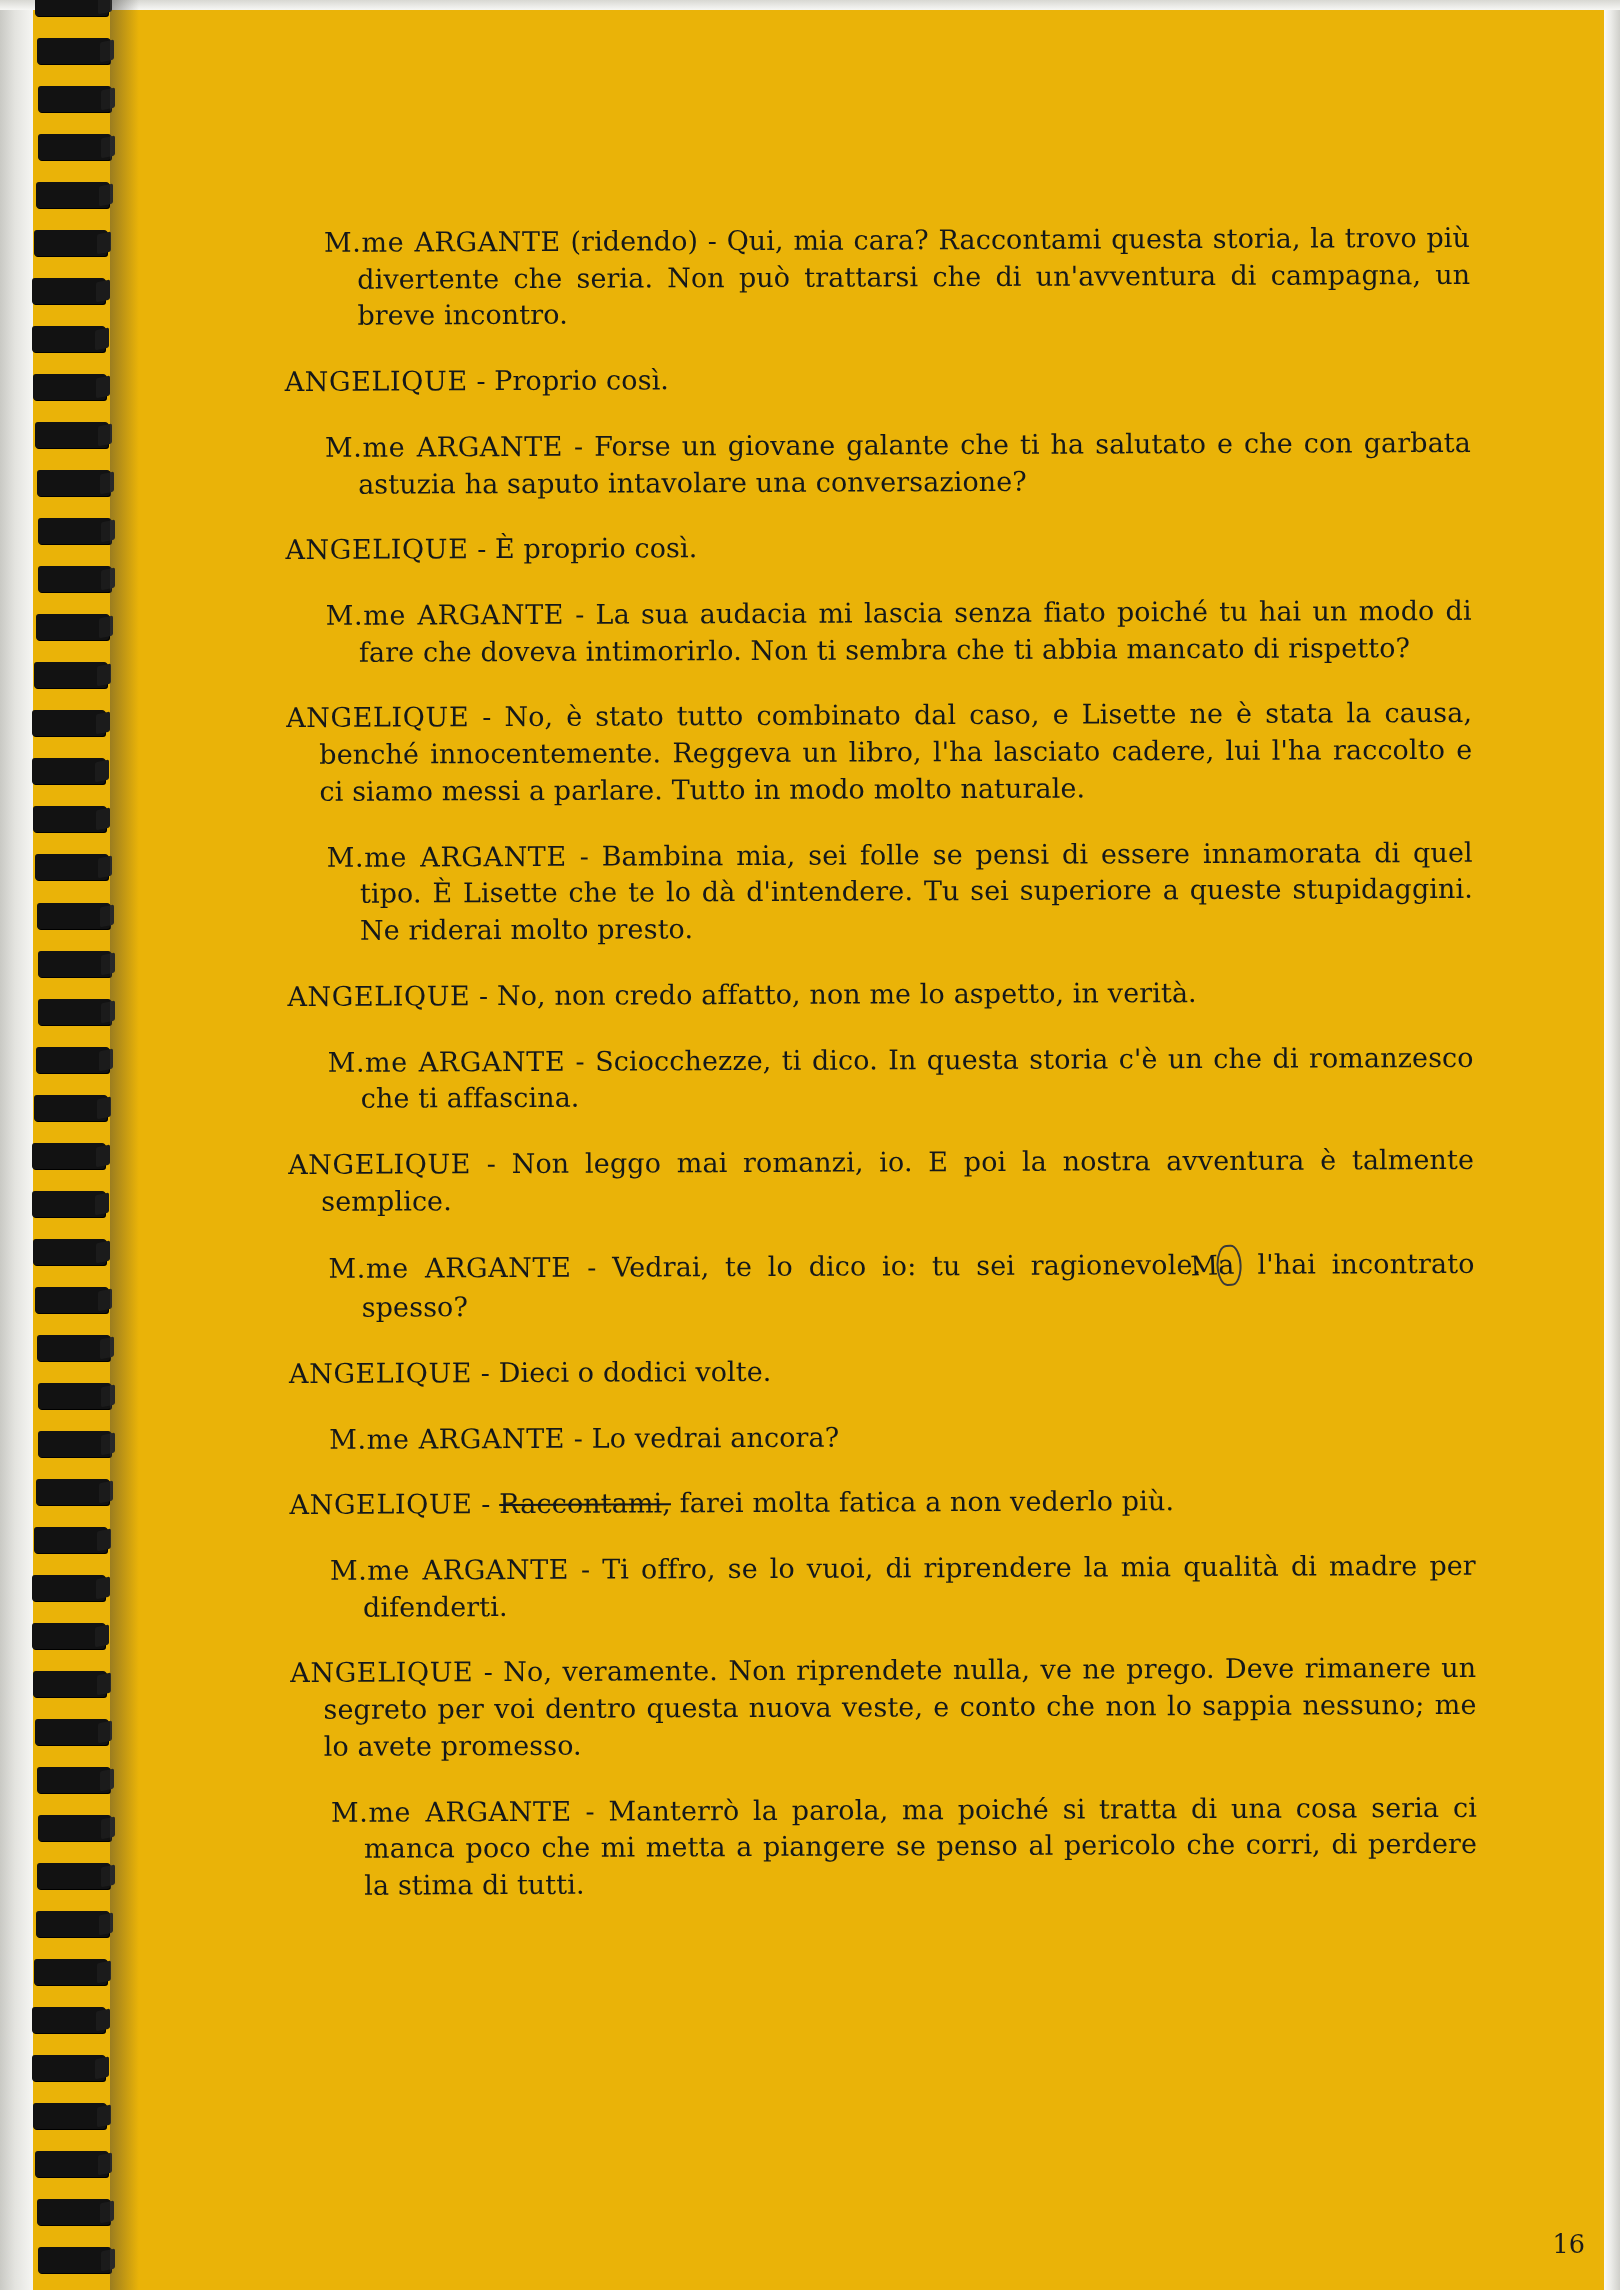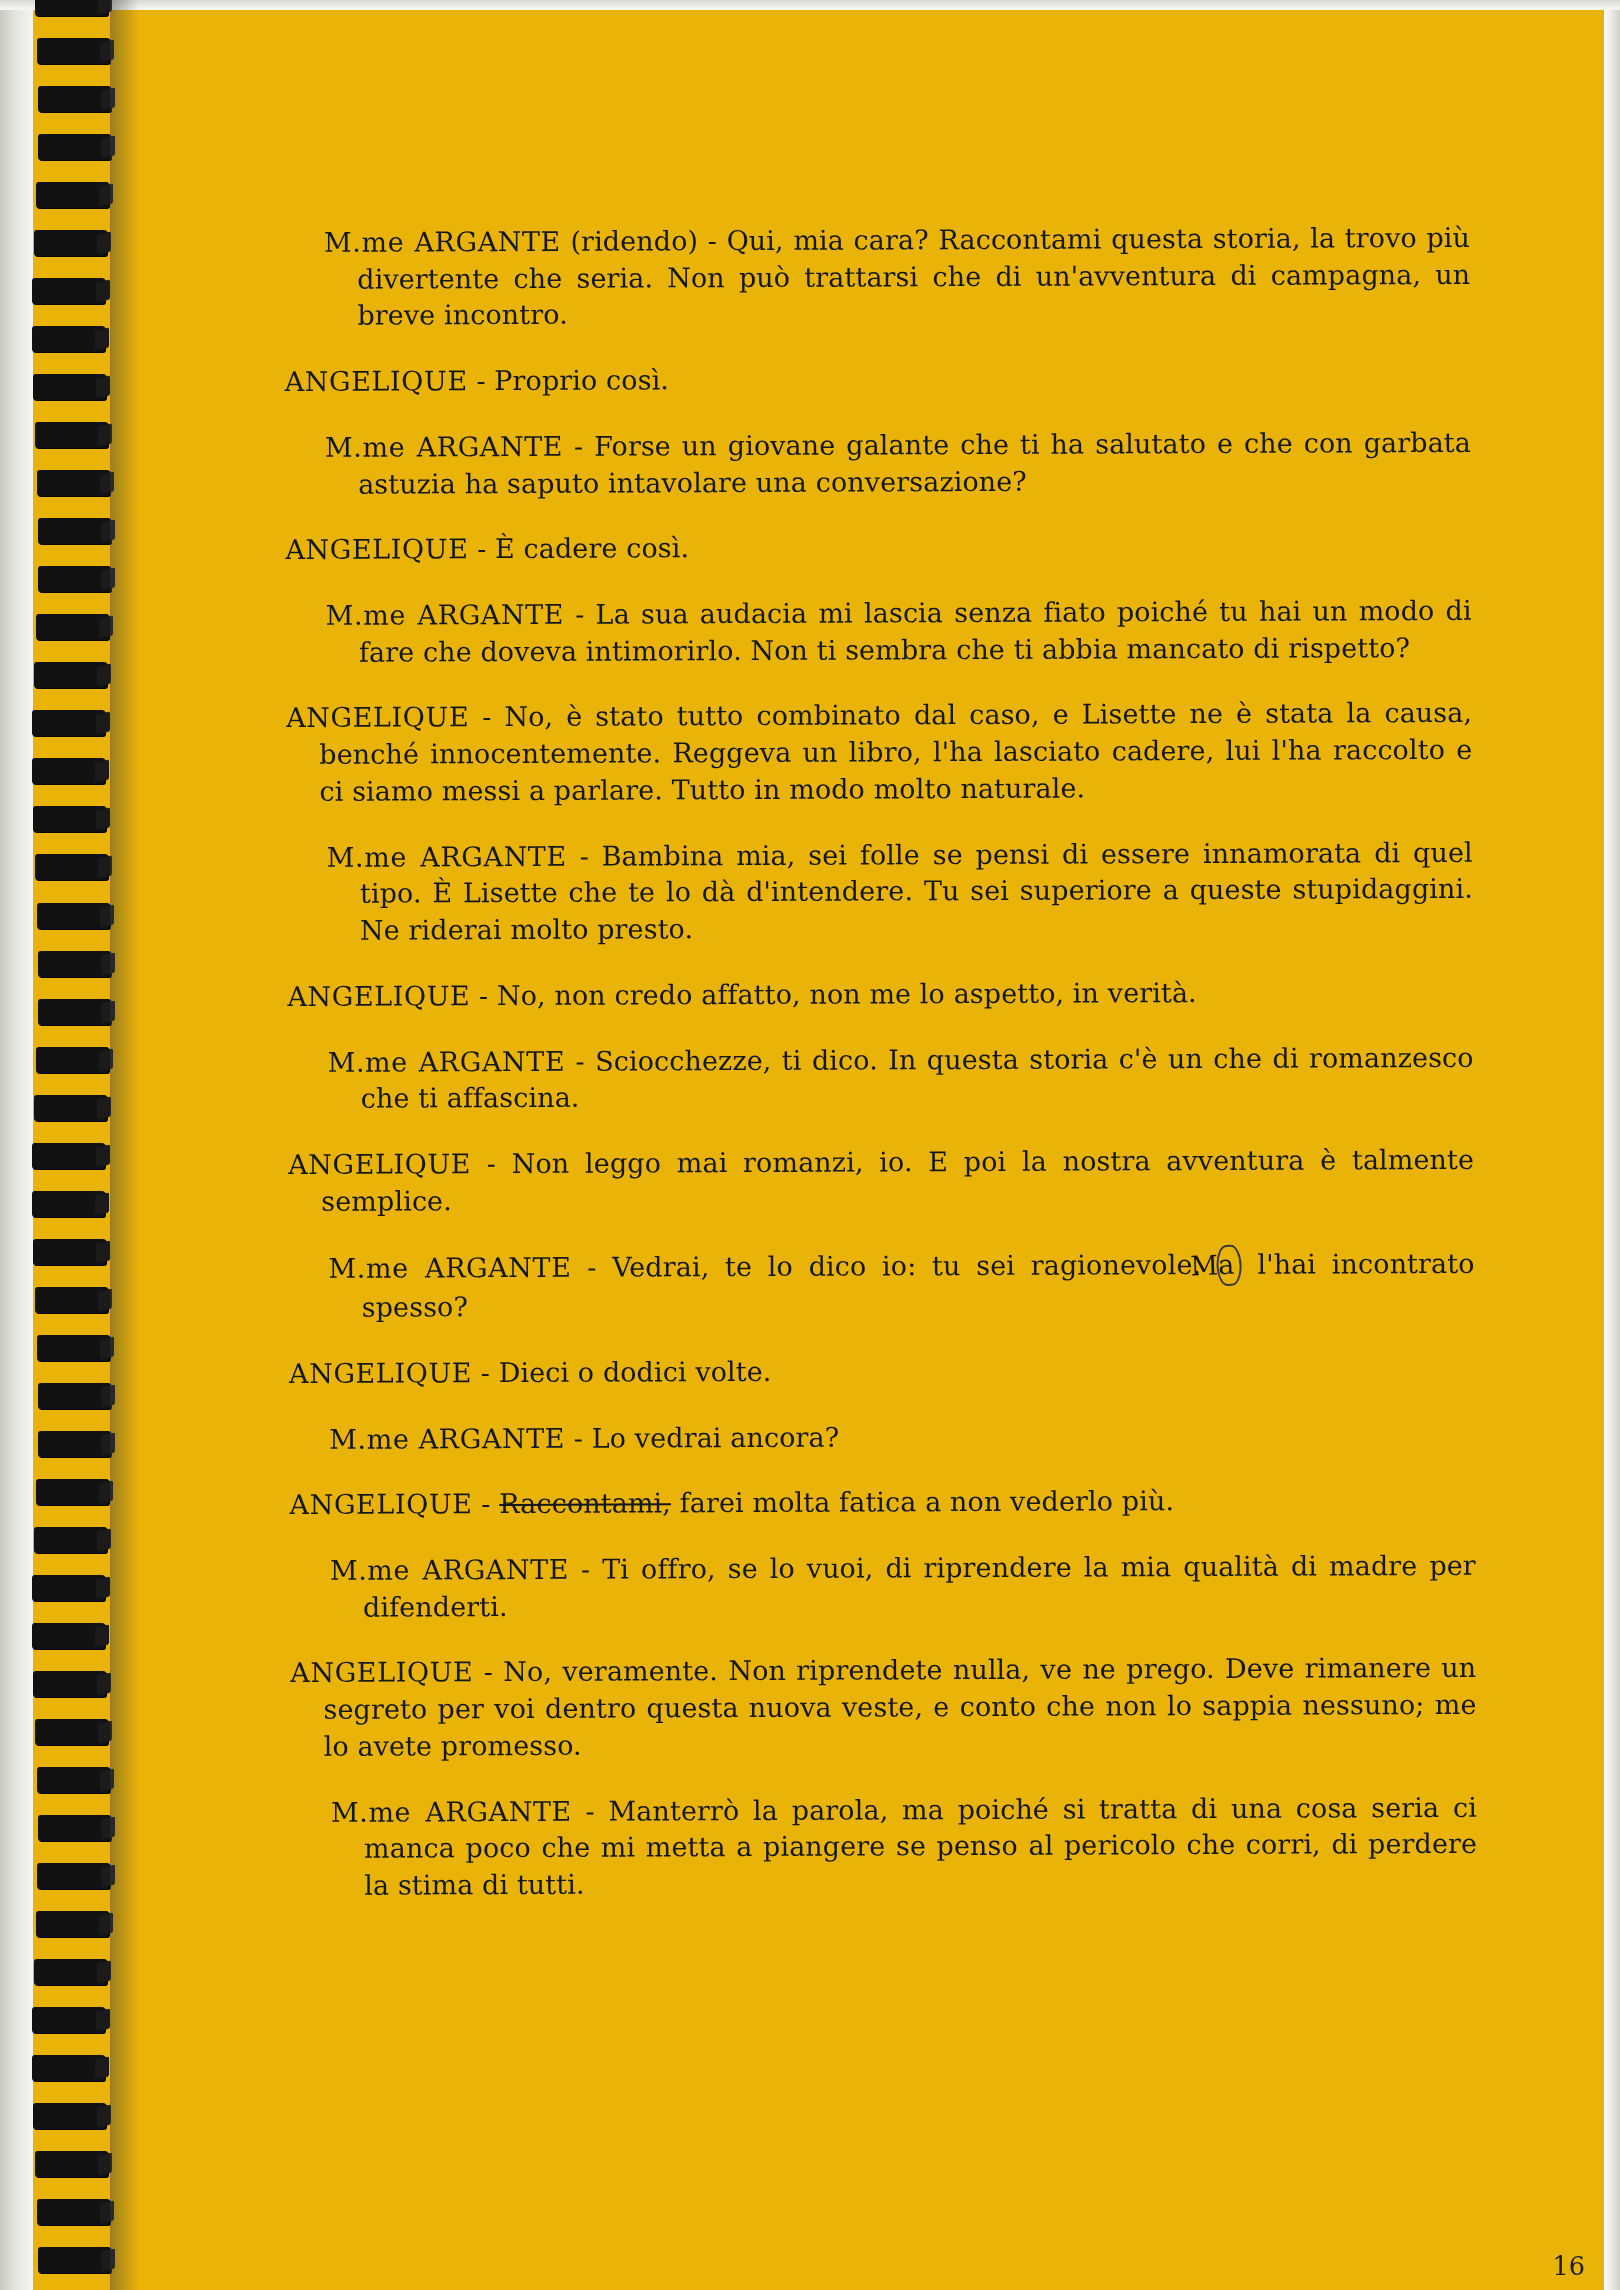--- a/index.html
+++ b/index.html
@@ -113,21 +113,21 @@
   
   .speech.deep {
     text-indent: -33px;
     padding-left: 73px;
   }
 
   
   .folio {
     position: absolute;
     right: 35px;
-    bottom: 10px;
+    bottom: 32px;
     font-size: 25.5px;
     color: #1b1b1b;
     font-family: "DejaVu Serif", serif;
   }
 
   
   .content { transform: rotate(-0.25deg); transform-origin: left top; }
 </style>
 </head>
 <body>
@@ -187,21 +187,21 @@
       <div class="coil" style="top: 2161px; left: 0.2px;"></div>
       <div class="coil" style="top: 2209px; left: 2.1px;"></div>
       <div class="coil" style="top: 2257px; left: 2.9px;"></div>
     </div>
   <div class="binding-shadow"></div>
 
   <div class="content" id="content">
       <p class="speech deep"><span class="speaker">M.me ARGANTE</span> <span>(ridendo)</span> <span>- Qui, mia cara? Raccontami questa storia, la trovo più divertente che seria. Non può trattarsi che di un'avventura di campagna, un breve incontro.</span></p>
       <p class="speech"><span class="speaker">ANGELIQUE</span> <span>- Proprio così.</span></p>
       <p class="speech deep"><span class="speaker">M.me ARGANTE</span> <span>- Forse un giovane galante che ti ha salutato e che con garbata astuzia ha saputo intavolare una conversazione?</span></p>
-      <p class="speech"><span class="speaker">ANGELIQUE</span> <span>- È cadere così.</span></p>
+      <p class="speech"><span class="speaker">ANGELIQUE</span> <span>- È proprio così.</span></p>
       <p class="speech deep"><span class="speaker">M.me ARGANTE</span> <span>- La sua audacia mi lascia senza fiato poiché tu hai un modo di fare che doveva intimorirlo. Non ti sembra che ti abbia mancato di rispetto?</span></p>
       <p class="speech"><span class="speaker">ANGELIQUE</span> <span>- No, è stato tutto combinato dal caso, e Lisette ne è stata la causa, benché innocentemente. Reggeva un libro, l'ha lasciato cadere, lui l'ha raccolto e ci siamo messi a parlare. Tutto in modo molto naturale.</span></p>
       <p class="speech deep"><span class="speaker">M.me ARGANTE</span> <span>- Bambina mia, sei folle se pensi di essere innamorata di quel tipo. È Lisette che te lo dà d'intendere. Tu sei superiore a queste stupidaggini. Ne riderai molto presto.</span></p>
       <p class="speech"><span class="speaker">ANGELIQUE</span> <span>- No, non credo affatto, non me lo aspetto, in verità.</span></p>
       <p class="speech deep"><span class="speaker">M.me ARGANTE</span> <span>- Sciocchezze, ti dico. In questa storia c'è un che di romanzesco che ti affascina.</span></p>
       <p class="speech"><span class="speaker">ANGELIQUE</span> <span>- Non leggo mai romanzi, io. E poi la nostra avventura è talmente semplice.</span></p>
       <p class="speech deep"><span class="speaker">M.me ARGANTE</span> <span>- Vedrai, te lo dico io: tu sei ragionevole. <span class="circled">Ma</span> l'hai incontrato spesso?</span></p>
       <p class="speech"><span class="speaker">ANGELIQUE</span> <span>- Dieci o dodici volte.</span></p>
       <p class="speech deep"><span class="speaker">M.me ARGANTE</span> <span>- Lo vedrai ancora?</span></p>
       <p class="speech"><span class="speaker">ANGELIQUE</span> <span>- <span class="strike">Raccontami,</span> farei molta fatica a non vederlo più.</span></p>

